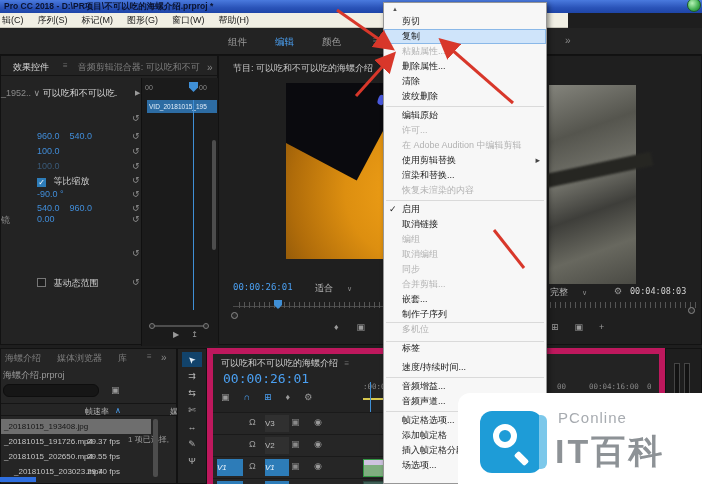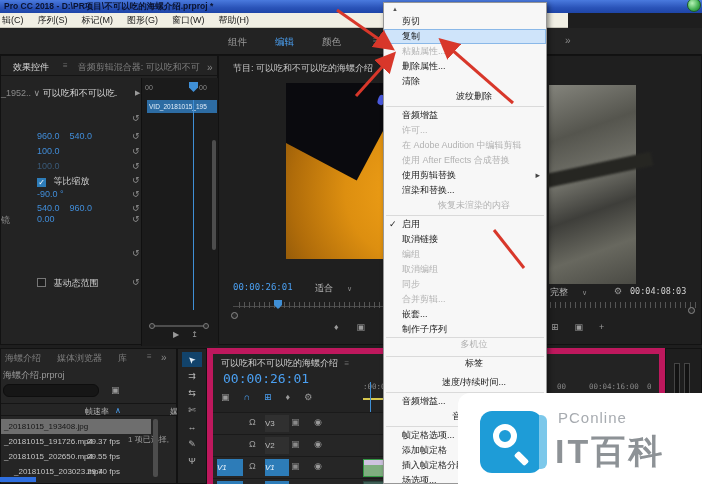--- a/index.html
+++ b/index.html
@@ -132,21 +132,21 @@
   
   .ctx { left:383px; top:2px; width:164px; height:482px; background:#f7f7f7; border:1px solid #979797;
     box-shadow:2px 2px 5px rgba(0,0,0,.45); z-index:50; overflow:hidden; padding-top:1px; }
   .ctx-up { height:10px; color:#555; font-size:6px; padding-left:8px; line-height:10px; }
   .ctx-item { position:relative; height:15px; line-height:15px; padding-left:18px; font-size:9px;
     color:#1c1c1c; white-space:nowrap; }
   .ctx-item.disabled { color:#b2b2b2; }
   .ctx-item.highlight { background:#cfe4fa; outline:1px solid #8ab8e8; outline-offset:-1px; }
   .ctx-item.checked::before { content:"✓"; position:absolute; left:5px; top:0; color:#222; }
   .ctx-item.submenu::after { content:"▸"; position:absolute; right:6px; top:0; color:#444; }
-  .ctx-item.sep_after { margin-bottom:4px;text-align:center; }
+  .ctx-item.sep_after { margin-bottom:4px; }
   .ctx-item.sep_after::after { content:""; position:absolute; left:2px; right:2px; bottom:-3px; height:1px; background:#dadada; }
 
   
   .arrows { left:0; top:0; width:702px; height:484px; z-index:60; pointer-events:none; }
   .wm { left:458px; top:393px; width:248px; height:95px; background:#fff; border-radius:12px 0 0 0; z-index:70; }
   .wm-logo { position:absolute; left:22px; top:18px; width:62px; height:62px; background:#1e9cd7; border-radius:12px; }
   .wm-logo .fold { position:absolute; right:-5px; top:4px; width:8px; height:54px; background:#7cc8ea; border-radius:0 6px 6px 0; }
   .wm-ring { position:absolute; left:13px; top:13px; width:24px; height:24px; border:6px solid #fff; border-radius:50%; }
   .wm-handle { position:absolute; left:38px; top:40px; width:7px; height:15px; background:#fff; transform:rotate(-45deg); border-radius:2px; }
   .wm-brand { position:absolute; left:100px; top:16px; font-size:15px; color:#a7abb0; letter-spacing:1px; }
@@ -409,24 +409,23 @@
   <div class="abs blue-sliver"></div>
 
   <div class="abs ctx">
     <div class="ctx-up">▲</div>
     <div class="ctx-item">剪切</div>
       <div class="ctx-item highlight">复制</div>
       <div class="ctx-item disabled">粘贴属性...</div>
       <div class="ctx-item">删除属性...</div>
       <div class="ctx-item">清除</div>
       <div class="ctx-item sep_after">波纹删除</div>
-      <div class="ctx-item">音频增益</div>
+      <div class="ctx-item">编辑原始</div>
       <div class="ctx-item disabled">许可...</div>
       <div class="ctx-item disabled">在 Adobe Audition 中编辑剪辑</div>
-      <div class="ctx-item disabled">使用 After Effects 合成替换</div>
       <div class="ctx-item submenu">使用剪辑替换</div>
       <div class="ctx-item">渲染和替换...</div>
       <div class="ctx-item disabled sep_after">恢复未渲染的内容</div>
       <div class="ctx-item checked">启用</div>
       <div class="ctx-item">取消链接</div>
       <div class="ctx-item disabled">编组</div>
       <div class="ctx-item disabled">取消编组</div>
       <div class="ctx-item disabled">同步</div>
       <div class="ctx-item disabled">合并剪辑...</div>
       <div class="ctx-item">嵌套...</div>

